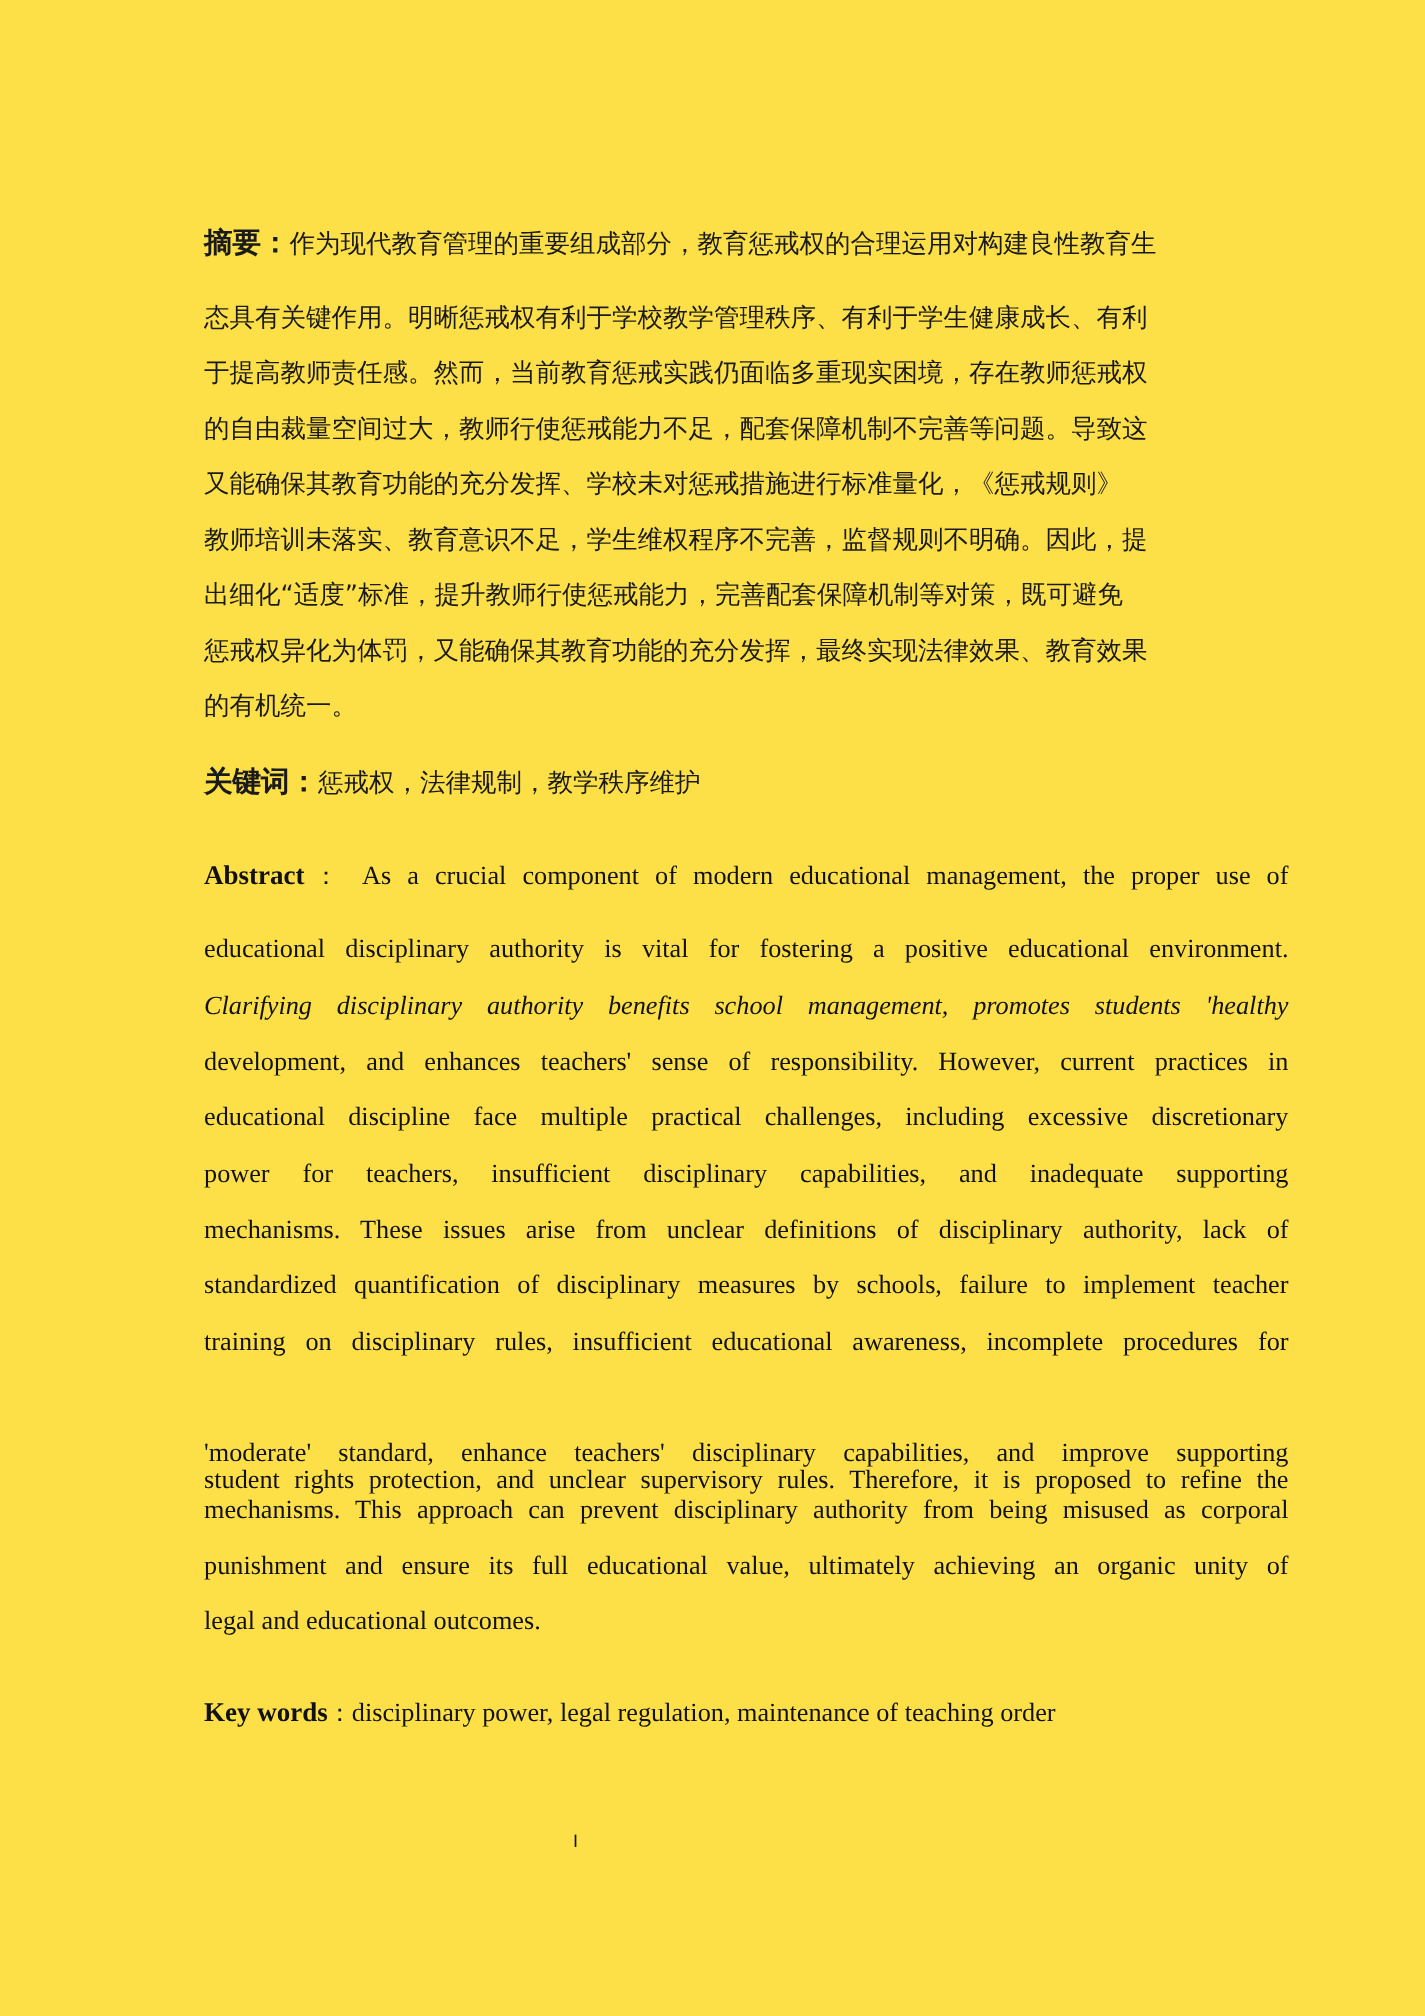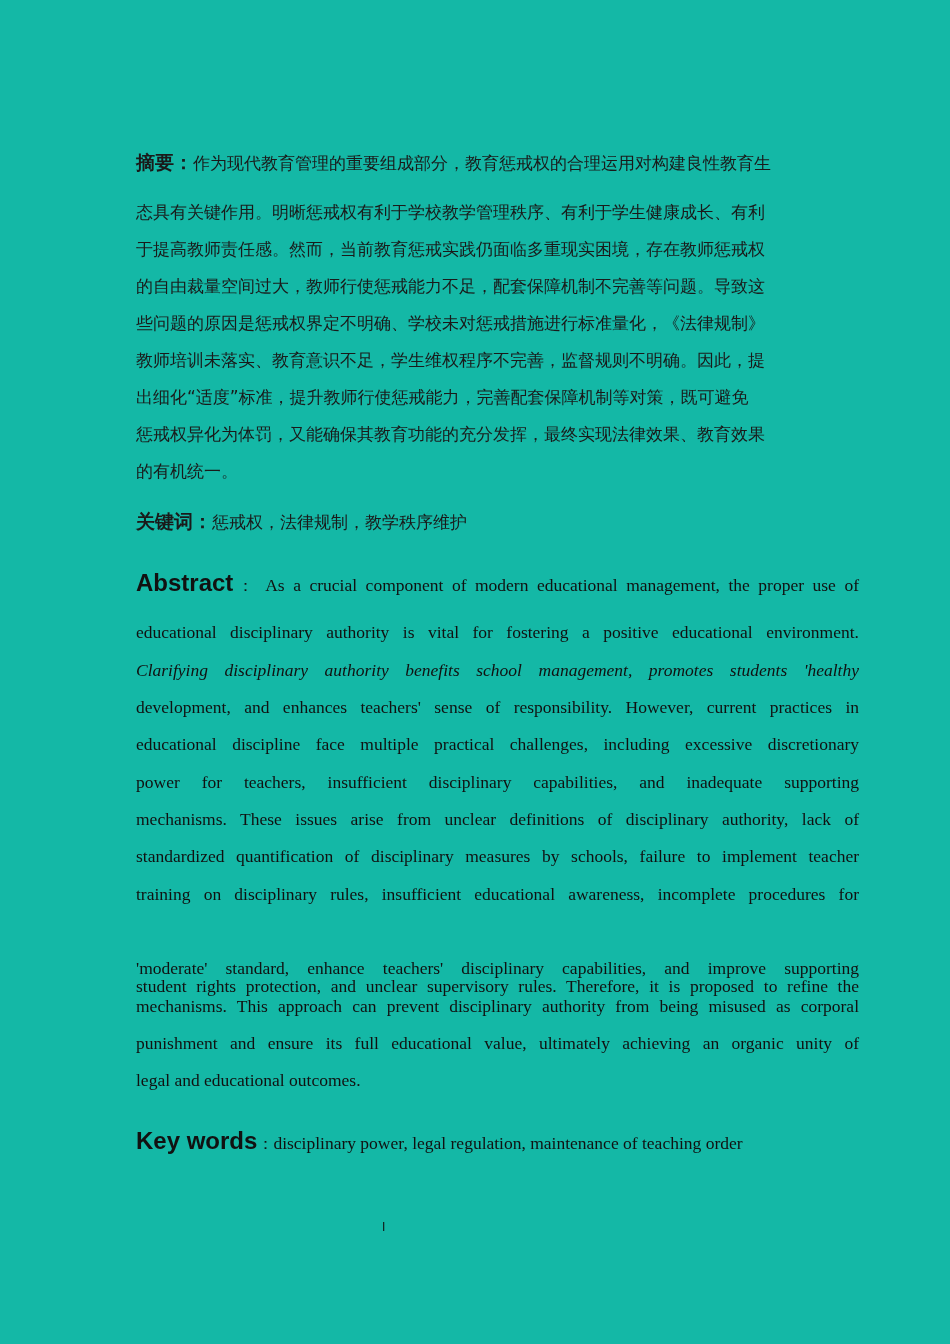--- a/index.html
+++ b/index.html
@@ -11,21 +11,21 @@
       width: 950px;
       height: 1344px;
       position: relative;
       overflow: hidden;
       color: #111111;
     }
     .page {
       position: absolute;
       left: 0; top: 0;
       width: 950px; height: 1344px;
-      background: #14b8a6;
+      background: #fde047;
     }
     .cn-block {
       position: absolute;
       left: 136px;
       width: 722px;
       font-family: "DejaVu Sans", sans-serif;
       font-size: 17px;
       color: #1a1a1a;
     }
     .cn-line {
@@ -55,23 +55,23 @@
       height: 24px;
       line-height: 24px;
       white-space: nowrap;
       text-align: justify;
       text-align-last: justify;
     }
     .en-line.last {
       text-align-last: left;
     }
     .en-label {
-      font-family: Liberation Sans, sans-serif;
+      font-family: Liberation Serif, serif;
       font-weight: bold;
-      font-size: 24px;
+      font-size: 18px;
     }
     .sep {
       font-family: "DejaVu Sans", sans-serif;
       font-size: 16px;
     }
     .page-number {
       position: absolute;
       left: 382px;
       top: 1220px;
       font-family: "Liberation Sans", sans-serif;
@@ -84,21 +84,21 @@
 
 <div class="page">
 
   <div class="cn-block" style="top:0;">
     <div class="cn-line" style="top:150px;">
       <span class="cn-label">摘要：</span><span>作为现代教育管理的重要组成部分，教育惩戒权的合理运用对构建良性教育生</span>
     </div>
     <div class="cn-line" style="top:200px;">态具有关键作用。明晰惩戒权有利于学校教学管理秩序、有利于学生健康成长、有利</div>
     <div class="cn-line" style="top:237px;">于提高教师责任感。然而，当前教育惩戒实践仍面临多重现实困境，存在教师惩戒权</div>
     <div class="cn-line" style="top:274px;">的自由裁量空间过大，教师行使惩戒能力不足，配套保障机制不完善等问题。导致这</div>
-    <div class="cn-line" style="top:311px;">些问题的原因是惩戒权界定不明确、学校未对惩戒措施进行标准量化，《法律规制》</div>
+    <div class="cn-line" style="top:311px;">又能确保其教育功能的充分发挥、学校未对惩戒措施进行标准量化，《惩戒规则》</div>
     <div class="cn-line" style="top:348px;">教师培训未落实、教育意识不足，学生维权程序不完善，监督规则不明确。因此，提</div>
     <div class="cn-line" style="top:385px;">出细化“适度”标准，提升教师行使惩戒能力，完善配套保障机制等对策，既可避免</div>
     <div class="cn-line" style="top:422px;">惩戒权异化为体罚，又能确保其教育功能的充分发挥，最终实现法律效果、教育效果</div>
     <div class="cn-line" style="top:459px;">的有机统一。</div>
 
     <div class="cn-line" style="top:509px;">
       <span class="cn-label">关键词：</span><span>惩戒权，法律规制，教学秩序维护</span>
     </div>
   </div>
 

